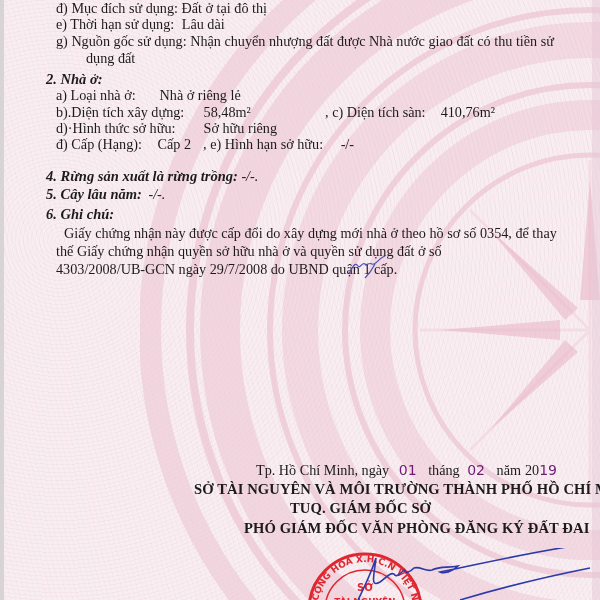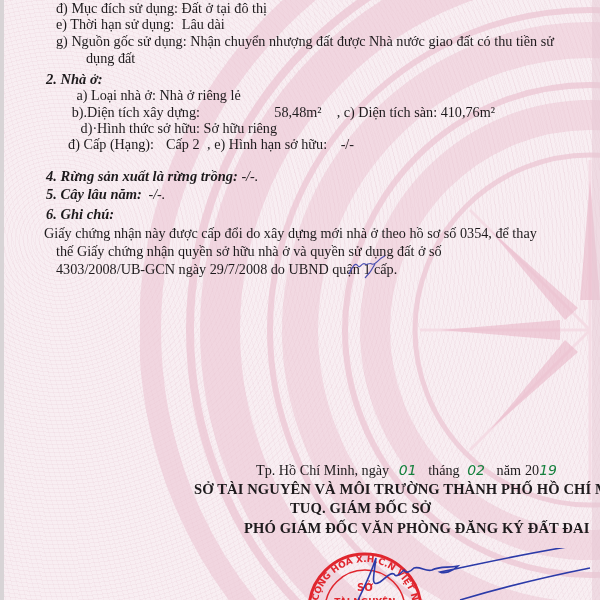--- a/index.html
+++ b/index.html
@@ -17,22 +17,22 @@
     z-index: 0;
   }
   .drum { position: absolute; left: 140px; top: -120px; width: 900px; height: 900px; z-index: 0; }
   .left-border { position: absolute; left: 0; top: 0; width: 4px; height: 600px; background: #d8d4d6; z-index: 1; }
   .right-band { position: absolute; right: 0; top: 0; width: 8px; height: 600px; background: rgba(230,200,212,0.5); z-index: 1; }
 
   .content { position: absolute; inset: 0; z-index: 2; font-size: 14.2px; }
   .line { position: absolute; white-space: nowrap; line-height: 16px; }
   .h { font-weight: bold; font-style: italic; font-size: 14.5px; }
   .hv { font-style: italic; }
-  .lbl { display: inline-block; text-align: right; }
-  .hand { color: #15803d; font-family: "DejaVu Sans", sans-serif; font-style: italic; font-size: 14px; }
+  .lbl { display: inline-block; }
+  .hand { color: #701a75; font-family: "DejaVu Sans", sans-serif; font-size: 14px; }
   .bold-c { font-weight: bold; font-size: 14.6px; letter-spacing: 0.1px; }
   .sig { position: absolute; z-index: 3; }
 </style>
 </head>
 <body>
 
 <div class="guilloche"></div>
 
 <svg class="drum" viewBox="0 0 900 900">
   <g fill="none" stroke="#ebc3d1">
@@ -107,21 +107,21 @@
   <div class="line" style="left:46px; top:168px;">
     <span class="h">4. Rừng sản xuất là rừng trồng:</span>
     <span class="hv">-/-.</span>
   </div>
   <div class="line" style="left:46px; top:186px;">
     <span class="h">5. Cây lâu năm:</span>
     <span class="hv" style="margin-left:3px">-/-.</span>
   </div>
 
   <div class="line h" style="left:46px; top:206px;">6. Ghi chú:</div>
-  <div class="line" style="left:44px; top:225px;">Giấy chứng nhận này được cấp đổi do xây dựng mới nhà ở theo hồ sơ số 0354, để thay</div>
+  <div class="line" style="left:64px; top:225px;">Giấy chứng nhận này được cấp đổi do xây dựng mới nhà ở theo hồ sơ số 0354, để thay</div>
   <div class="line" style="left:56px; top:243px;">thế Giấy chứng nhận quyền sở hữu nhà ở và quyền sử dụng đất ở số</div>
   <div class="line" style="left:56px; top:261px;">4303/2008/UB-GCN ngày 29/7/2008 do UBND quận 1 cấp.</div>
 
   <svg class="sig" style="left:345px; top:252px; width:50px; height:30px;" viewBox="0 0 50 30">
     <path d="M4 22 C8 14 10 10 13 14 C15 17 17 10 20 12 C22 14 24 10 27 12 C30 14 34 6 40 4 M20 26 C24 22 28 16 30 12" fill="none" stroke="#4a4fb0" stroke-width="1.2"></path>
   </svg>
 
   <div class="line" style="left:256px; top:462px;">
     <span>Tp. Hồ Chí Minh, ngày</span>
     <span class="hand" style="margin:0 8px 0 6px">01</span>

